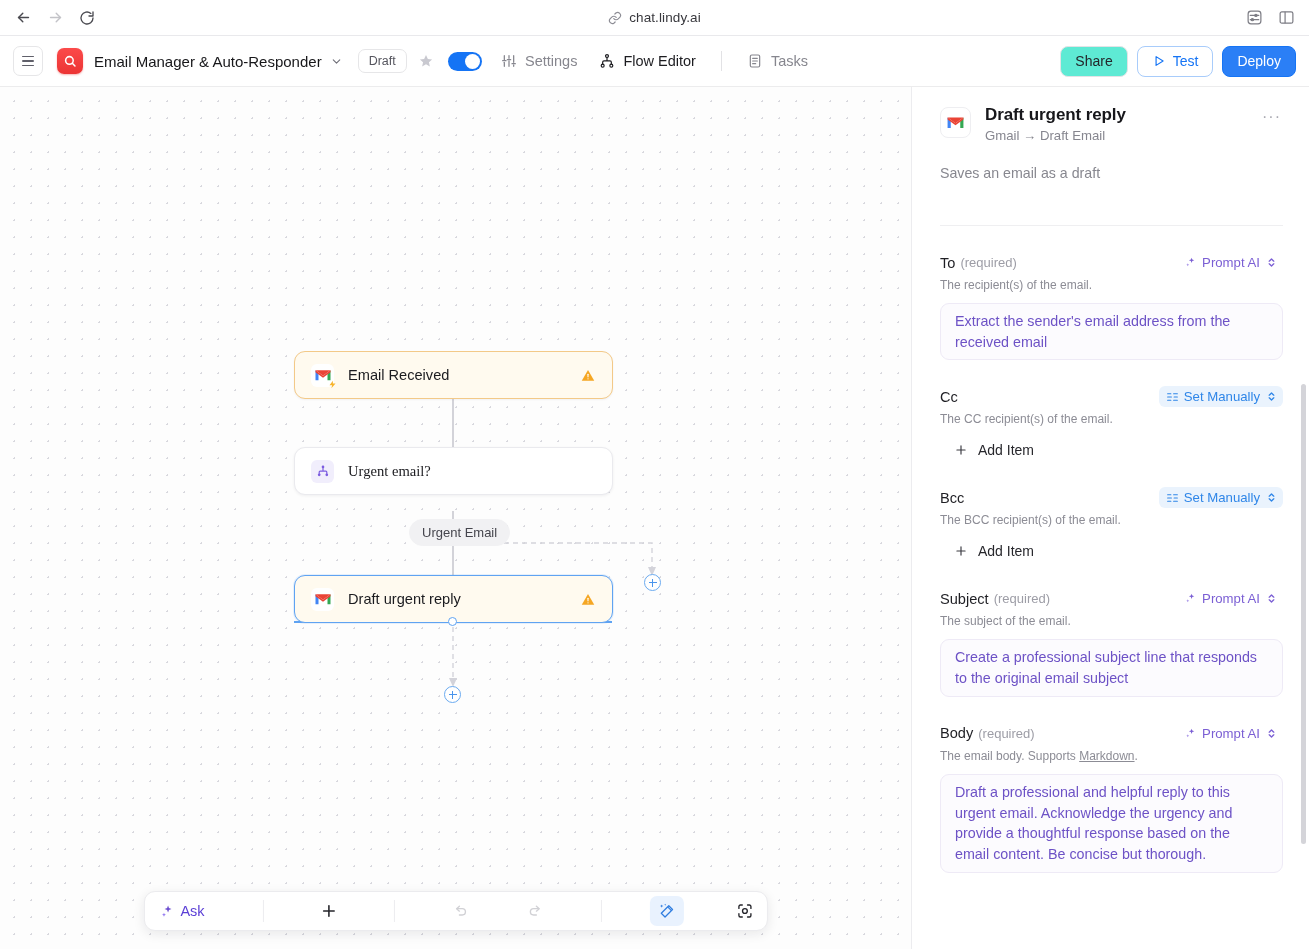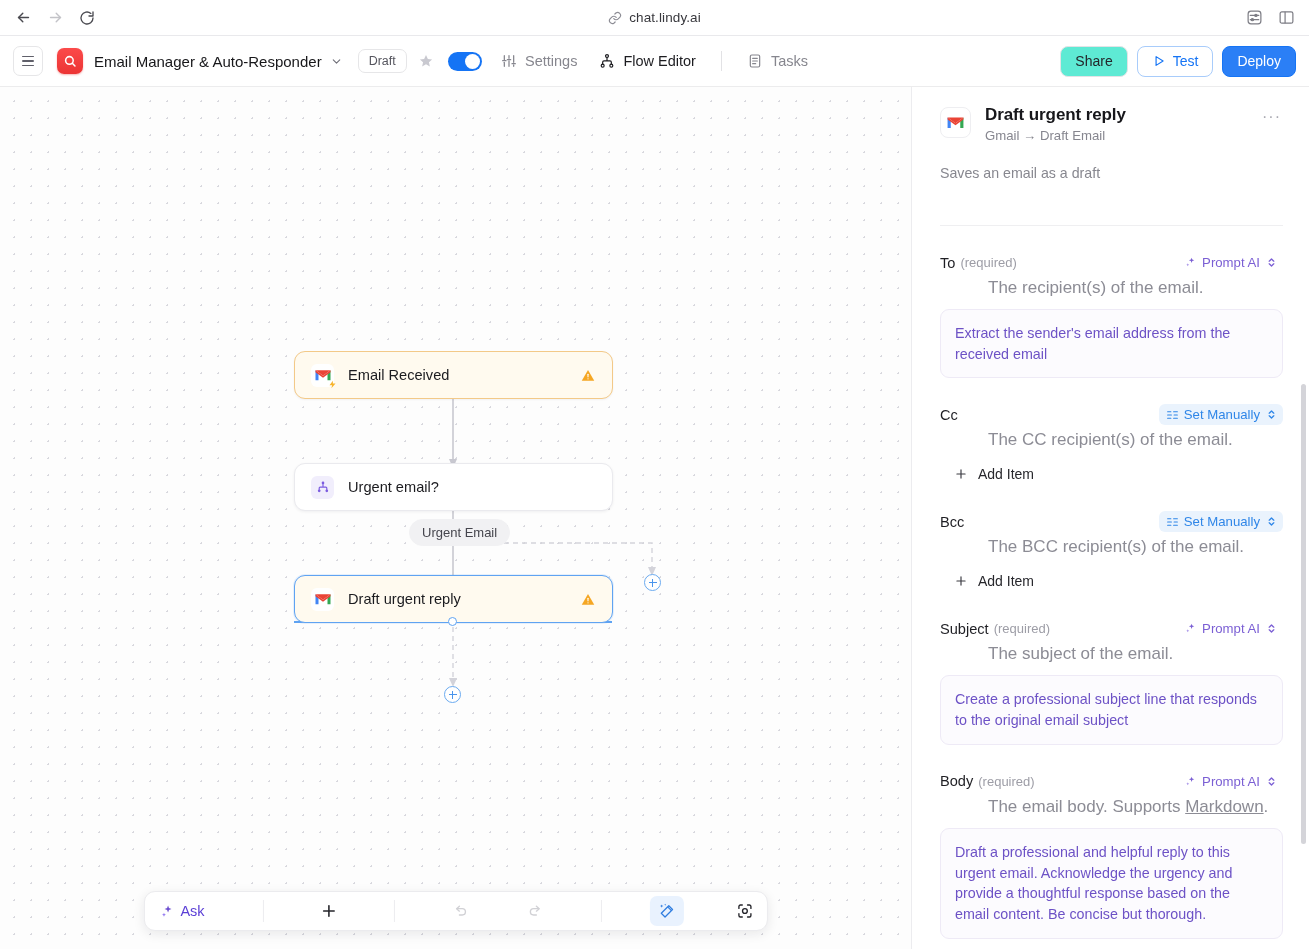--- a/index.html
+++ b/index.html
@@ -243,29 +243,29 @@
   .field-label { font-size: 14.6px; color: #1f1f24; }
   .field-req { font-size: 13px; color: #9d9da6; margin-left: 5px; }
   .mode-chip {
     margin-left: auto; display: flex; align-items: center; gap: 5px;
     font-size: 13.2px; padding: 3px 7px; border-radius: 6px; cursor: pointer;
     white-space: nowrap;
   }
   .mode-prompt { color: #7b5fd4; }
   .mode-manual { color: #2f86e8; background: #eaf3fd; }
   .updown { display: inline-flex; flex-direction: column; line-height: 0; margin-left: 2px; }
-  .field-help { font-size: 17px; color: #8c8c95; margin-top: 5px; margin-left: 48px; }
+  .field-help { font-size: 12px; color: #8c8c95; margin-top: 5px; }
   .field-help a { color: #8c8c95; text-decoration: underline; }
 
   .value-box {
     margin-top: 11px;
     border: 1px solid #eeeaf6;
     background: #fcfbfe;
     border-radius: 9px;
-    padding: 13px 14px;
+    padding: 7px 14px;
     font-size: 14.3px; line-height: 1.45;
     color: #6d52c6;
     cursor: text;
   }
   .add-item {
     margin-top: 13px; display: inline-flex; align-items: center; gap: 10px;
     font-size: 14px; color: #27272c; cursor: pointer; padding: 3px 4px 3px 14px;
   }
 
   .panel-scrollbar {
@@ -452,21 +452,21 @@
       <div class="nlabel">Email Received</div>
       <div class="nwarn">
         <svg width="16" height="15" viewBox="0 0 24 24">
             <path d="M12 3.2 22 20.2H2Z" fill="#f5a623"></path>
             <rect x="11.1" y="9" width="1.8" height="6" rx=".9" fill="#fff"></rect>
             <circle cx="12" cy="17.3" r="1" fill="#fff"></circle>
           </svg>
       </div>
     </div>
 
-    <div class="node node-plain" style="left:294px; top:376px;">
+    <div class="node node-plain" style="left:294px; top:360px;font-family:Liberation Serif, serif;">
       <div class="nicon" style="background:#f1eefc;">
         <svg width="14" height="14" viewBox="0 0 24 24" fill="none" stroke="#7c5ce0" stroke-width="2" stroke-linecap="round">
             <circle cx="12" cy="5" r="2.3" fill="#7c5ce0" stroke="none"></circle>
             <circle cx="5.5" cy="18.5" r="2.3" fill="#7c5ce0" stroke="none"></circle>
             <circle cx="18.5" cy="18.5" r="2.3" fill="#7c5ce0" stroke="none"></circle>
             <path d="M12 7.3v3.4M5.5 16.2v-2.4a1.6 1.6 0 0 1 1.6-1.6h9.8a1.6 1.6 0 0 1 1.6 1.6v2.4"></path>
           </svg>
       </div>
       <div class="nlabel">Urgent email?</div>
     </div>

